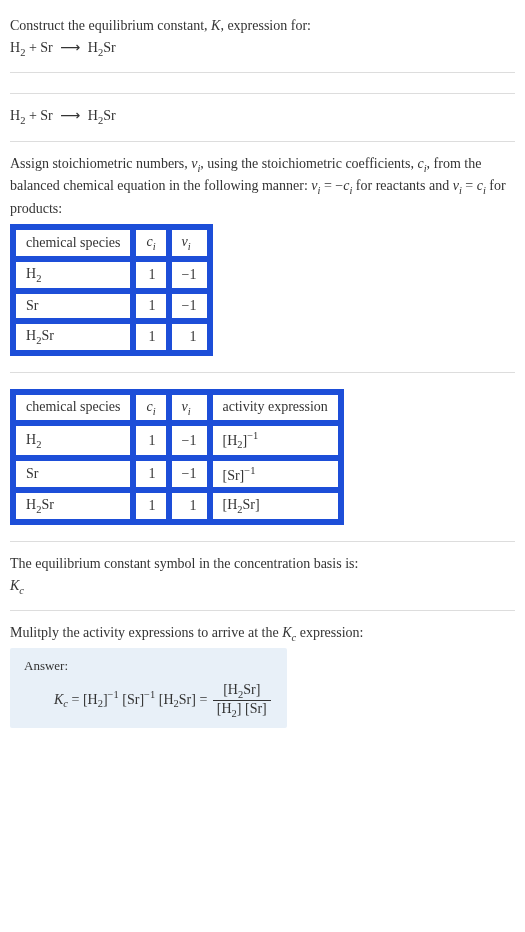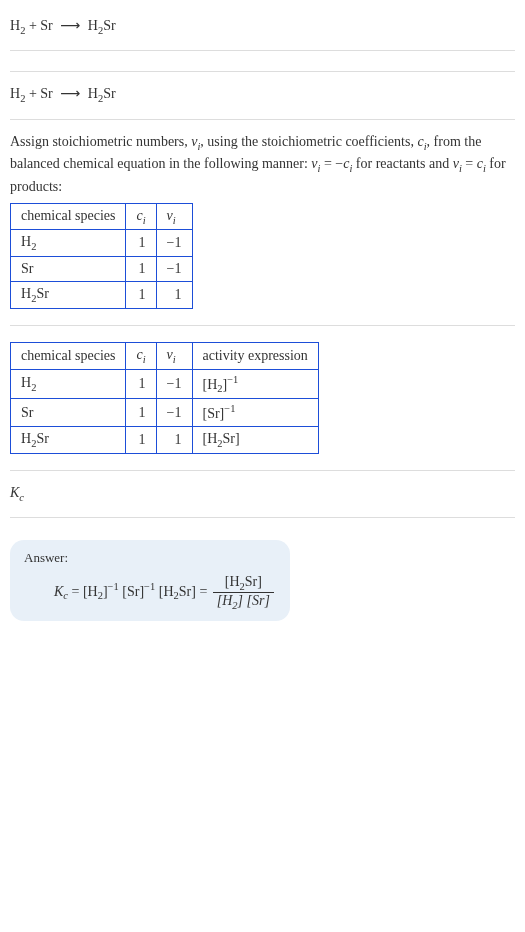--- a/index.html
+++ b/index.html
@@ -36,33 +36,33 @@
     }
     sup {
       font-size: 0.75em;
       vertical-align: super;
     }
     table {
       border-collapse: collapse;
       margin: 6px 0;
     }
     td, th {
-      border: 1px solid #1d4ed8;
+      border: 6px solid #1d4ed8;
       padding: 4px 10px;
       text-align: left;
       font-weight: normal;
     }
     td.num {
       text-align: right;
     }
     .answer-box {
       background: #e8f0f8;
-      border-radius: 14px;
+      border-radius: 2px;
       padding: 10px 14px;
-      margin-top: 12px;
+      margin-top: 0;
       display: inline-block;
     }
     .answer-box .label {
       font-size: 13px;
       margin-bottom: 8px;
     }
     .formula {
       font-family: Georgia, serif;
     }
     .frac {
@@ -72,34 +72,36 @@
       margin: 0 2px;
     }
     .frac .num {
       display: block;
       border-bottom: 1px solid #333;
       padding: 0 4px;
     }
     .frac .den {
       display: block;
       padding: 0 4px;
-      font-style: italic;
     }
     .arrow {
       display: inline-block;
       margin: 0 4px;
     }
     .indent {
       padding-left: 30px;
     }
   </style>
 </head>
 <body>
 
 <div class="section">
+  <p>
+    <span>Construct the equilibrium constant, </span><span class="italic">K</span><span>, expression for:</span>
+  </p>
   <p>
     <span>H</span><sub>2</sub><span> + Sr </span><span class="arrow">⟶</span><span> H</span><sub>2</sub><span>Sr</span>
   </p>
 </div>
 
 <hr>
 
 <div class="section">
 </div>
 
@@ -172,25 +174,29 @@
       <td class="num">1</td>
       <td><span>[H</span><sub>2</sub><span>Sr]</span></td>
     </tr>
   </tbody>
     </table>
 </div>
 
 <hr>
 
 <div class="section">
+  <p>The equilibrium constant symbol in the concentration basis is:</p>
   <p><span class="italic">K</span><sub class="italic">c</sub></p>
 </div>
 
 <hr>
 
 <div class="section">
+  <p>
+    <span>Mulitply the activity expressions to arrive at the </span><span class="italic">K</span><sub class="italic">c</sub><span> expression:</span>
+  </p>
   <div class="answer-box">
     <div class="label">Answer:</div>
     <div class="formula indent">
       <span class="italic">K</span><sub class="italic">c</sub><span> = [H</span><sub>2</sub><span>]</span><sup>−1</sup><span> [Sr]</span><sup>−1</sup><span> [H</span><sub>2</sub><span>Sr] = </span><span class="frac"><span class="num"><span>[H</span><sub>2</sub><span>Sr]</span></span><span class="den"><span>[H</span><sub>2</sub><span>] [Sr]</span></span></span>
     </div>
   </div>
 </div>
 
 </body></html>

